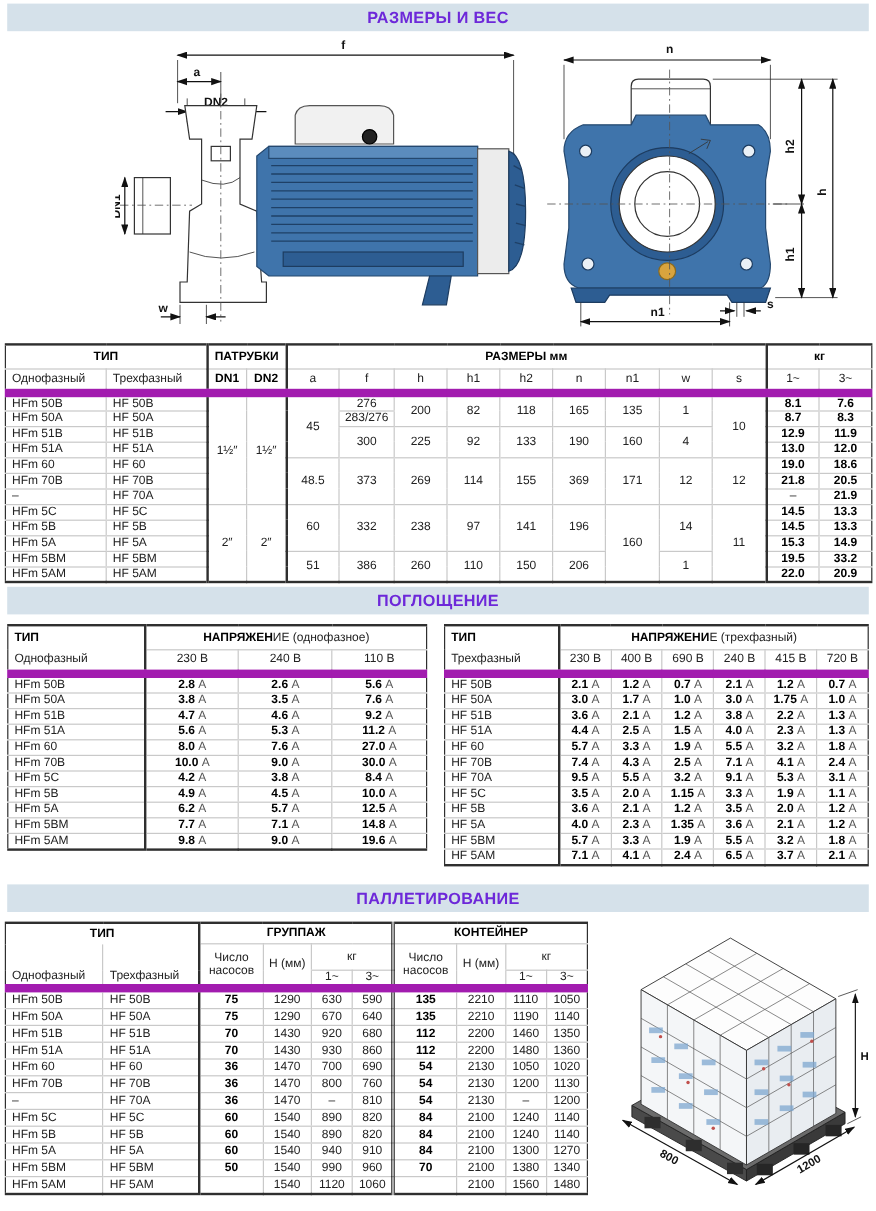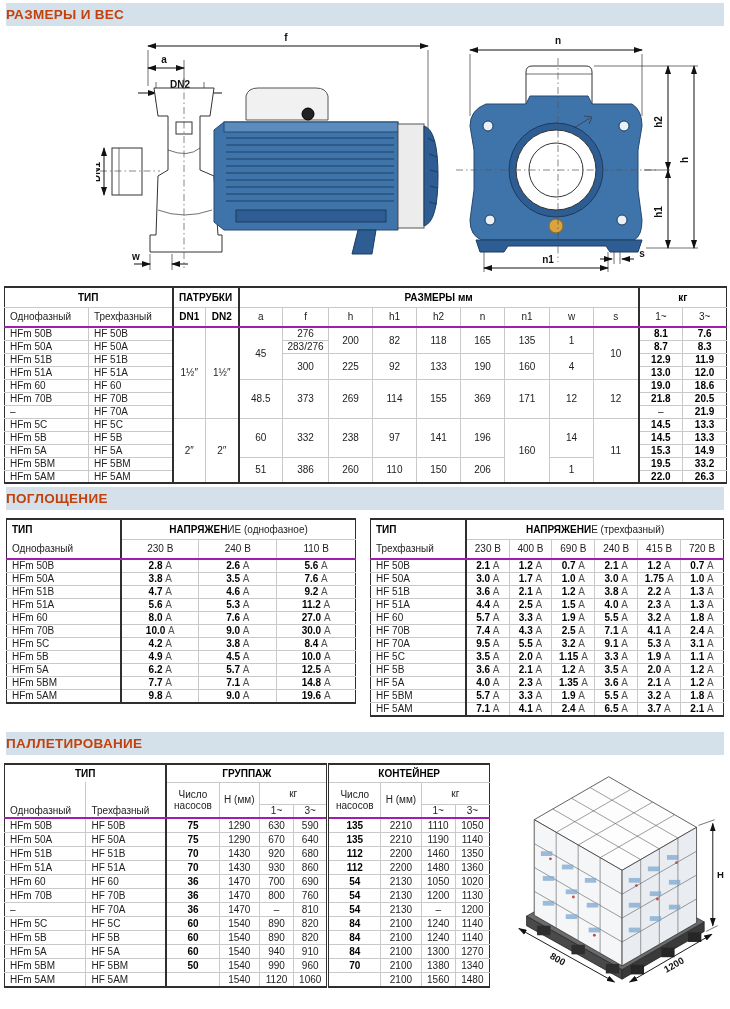--- a/index.html
+++ b/index.html
@@ -1,35 +1,35 @@
 <!DOCTYPE html>
 <html><head>
 <meta charset="utf-8">
 <style>
   html,body{margin:0;padding:0;background:#fff;}
   body{width:730px;height:1009px;overflow:hidden;font-family:"Liberation Sans",sans-serif;color:#222;position:relative;}
-  .band{margin:3px 6px 0;background:#d5e1ea;height:23px;display:flex;align-items:center;justify-content:flex-start;
-        font-weight:bold;font-size:13.5px;color:#c2410c;letter-spacing:.3px;}
+  .band{margin:3px 6px 0;background:#d5e1ea;height:23px;display:flex;align-items:center;justify-content:center;
+        font-weight:bold;font-size:13.5px;color:#6d28d9;letter-spacing:.3px;}
   #diagrams{display:flex;justify-content:space-between;align-items:flex-start;padding:4px 2px 0 96px;height:248px;}
   svg text{font-family:"Liberation Sans",sans-serif;font-size:10px;font-weight:bold;fill:#111;}
   .dim{stroke:#111;stroke-width:1;fill:none;}
   .ext{stroke:#333;stroke-width:.7;fill:none;}
   .cl{stroke:#555;stroke-width:.7;stroke-dasharray:7 3 1.5 3;fill:none;}
   .outl{stroke:#333;stroke-width:1;fill:#fff;}
   .blue{fill:#3f74ab;stroke:#24486f;stroke-width:1;}
   .blued{fill:#2d5d92;stroke:#1d3c60;stroke-width:1;}
   .bluel{fill:#5b8cbd;stroke:#24486f;stroke-width:1;}
   .fin{stroke:#1f4066;stroke-width:1.1;}
   
   table{border-collapse:collapse;table-layout:fixed;font-size:10px;color:#222;}
   th,td{padding:0 2px;text-align:center;font-weight:normal;overflow:hidden;white-space:nowrap;}
   b{font-weight:bold;color:#000;}
   .unit{color:#555;}
   .tbl{border:1px solid #2f2f2f;border-top-width:2px;border-bottom-width:2px;}
-  .tbl thead{border-bottom:2px solid #a21caf;}
+  .tbl thead{border-bottom:7px solid #a21caf;}
   .tbl tbody td{border-top:1px solid #c9c9c9;}
   .tbl thead th[colspan]:not(.nb){border-bottom:1px solid #c9c9c9;}
   col.sep{border-left:1px solid #c9c9c9;}
   col.gs{border-left:2px solid #2f2f2f;}
   col.gd{border-left:3px double #2f2f2f;}
   .lt{text-align:left;padding-left:5px;}
   .vb{vertical-align:bottom;padding-bottom:1px;}
   .t-dim{width:722px;margin:8px 4px 0;}
   .t-dim thead tr{height:20px;}
   .t-dim tbody tr{height:13px;}
@@ -339,21 +339,21 @@
         <td rowspan="2">150</td>
         <td rowspan="2">206</td>
         <td rowspan="2">1</td>
         <td><b>19.5</b></td>
         <td><b>33.2</b></td>
       </tr>
       <tr>
         <td class="lt">HFm 5AM</td>
         <td class="lt">HF 5AM</td>
         <td><b>22.0</b></td>
-        <td><b>26.3</b></td>
+        <td><b>20.9</b></td>
       </tr>
     </tbody>
   </table>
 
 <div class="band" id="band-absorption">
   <span>ПОГЛОЩЕНИЕ</span>
 </div>
 
 <div id="absorption-row">
   <table class="tbl t-abs">

